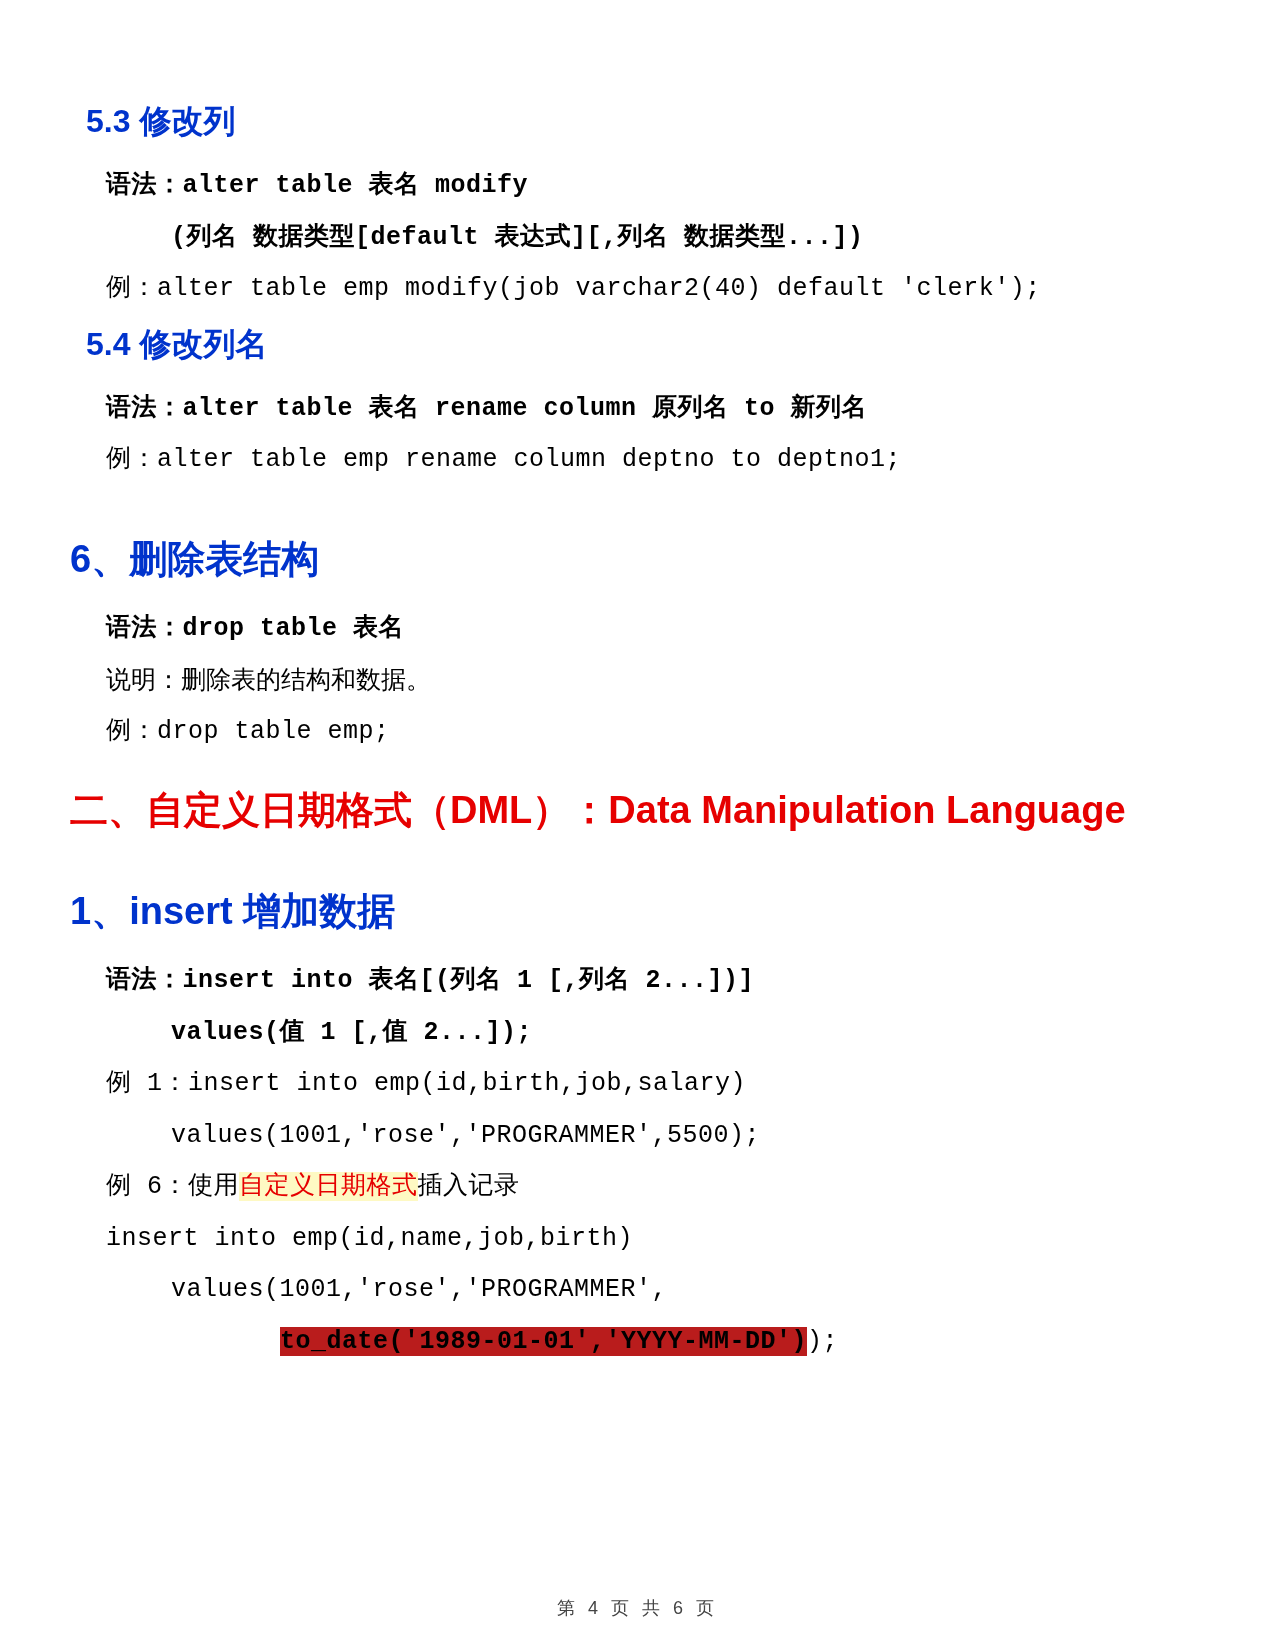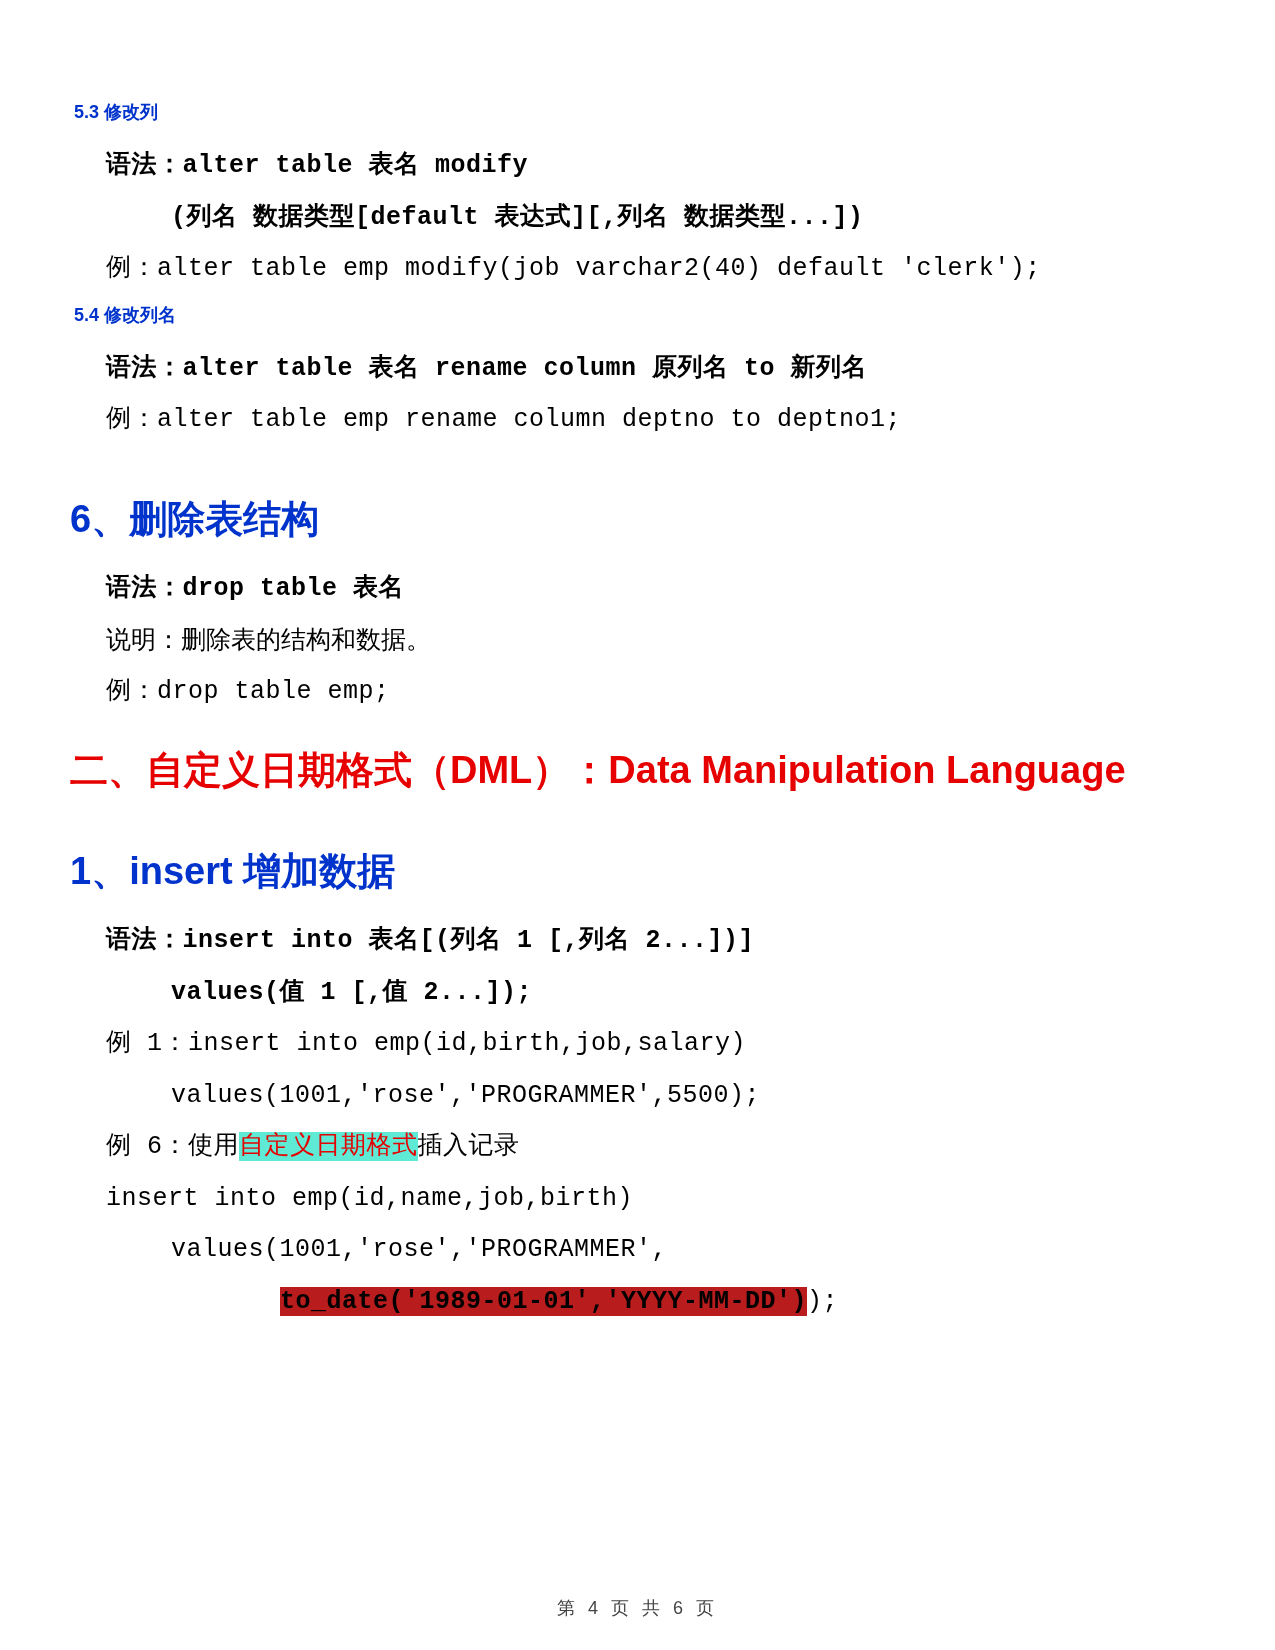--- a/index.html
+++ b/index.html
@@ -9,22 +9,22 @@
     font-family: "Microsoft YaHei", "SimSun", sans-serif;
     width: 1275px;
     height: 1650px;
     box-sizing: border-box;
     padding: 90px 70px 40px 70px;
     color: #000;
   }
   .h3 {
     color: #0033cc;
     font-weight: bold;
-    font-size: 18px;
-    margin: 10px 0 18px 4px;
+    font-size: 32px;
+    margin: 10px 0 18px 16px;
   }
   .h2 {
     color: #0033cc;
     font-weight: bold;
     font-size: 38px;
     margin: 50px 0 20px 0;
   }
   .h1 {
     color: #e60000;
     font-weight: bold;
@@ -41,21 +41,21 @@
     font-family: "Consolas", "Courier New", monospace;
     letter-spacing: 0.5px;
   }
   .indent1 { padding-left: 65px; }
   .indent2 { padding-left: 130px; }
   .hl {
     background: #b91c1c;
     margin-left: 44px;
   }
   .hl-red {
-    background: #5eead4;
+    background: #fef9c3;
     color: #e60000;
   }
   .footer {
     position: absolute;
     left: 0;
     width: 1275px;
     text-align: center;
     font-size: 18px;
     color: #444;
     bottom: 30px;

